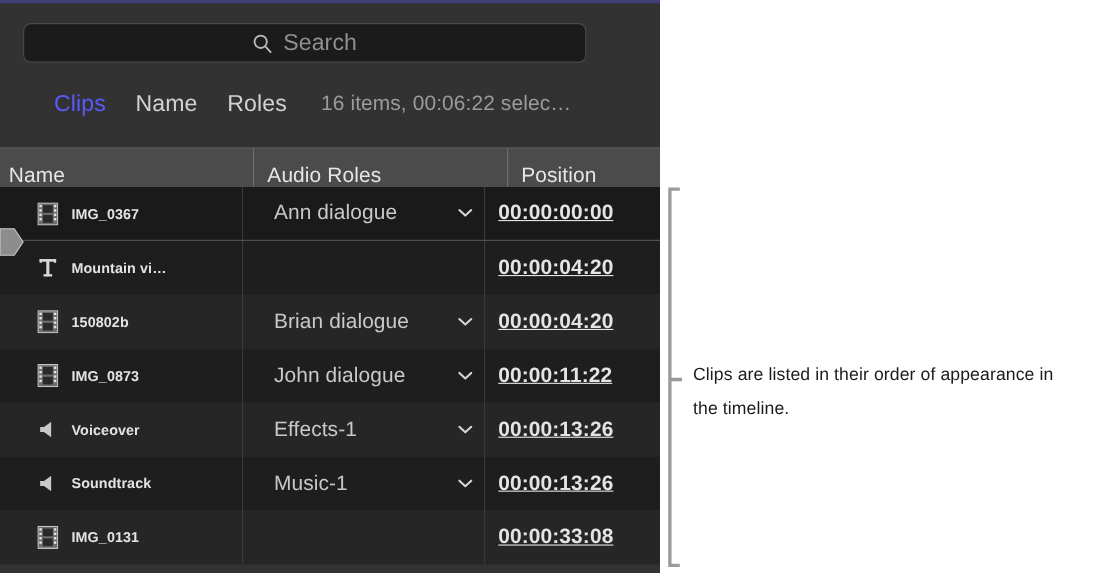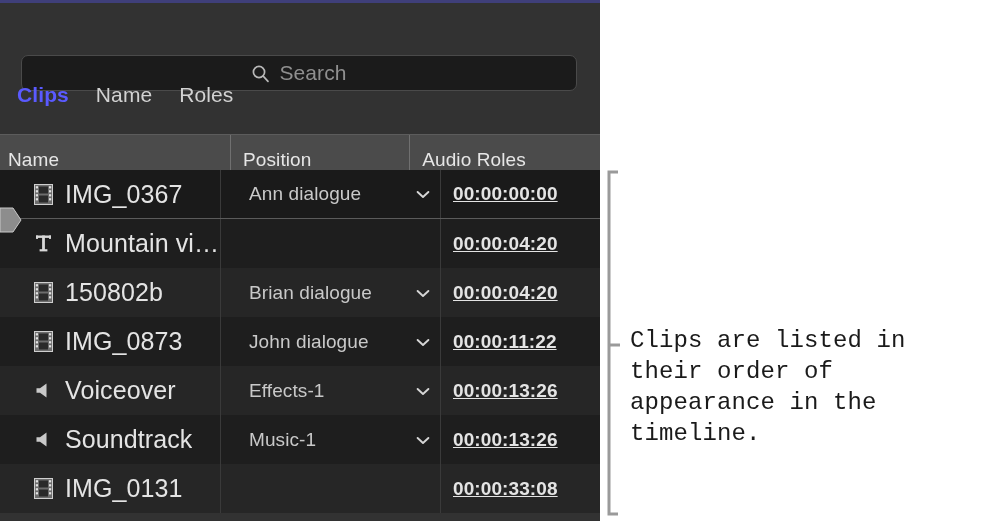--- a/index.html
+++ b/index.html
@@ -30,29 +30,28 @@
     position: absolute;
     left: 0; top: 0;
     width: 600px; height: 3px;
     background: #3f3f7a;
   }
 
   
   #search-wrap {
     position: absolute;
     left: 21px; top: 21px;
-    width: 556px; height: 36px;
+    width: 512px; height: 36px;
     box-sizing: border-box;
     background: #1b1b1b;
     border: 1px solid #4a4a4a;
     border-radius: 7px;
     display: flex;
     align-items: center;
     justify-content: center;
-    margin-top: 34px;
   }
   #search-inner {
     display: flex;
     align-items: center;
     gap: 9px;
     pointer-events: none;
   }
   .search-icon-svg { display: block; }
   #search-placeholder {
     color: #8f8f8f;
@@ -68,21 +67,21 @@
     display: flex;
     align-items: center;
   }
   .tab {
     font-size: 21px;
     color: #d2d2d2;
     margin-right: 27px;
     white-space: nowrap;
     letter-spacing: .1px;
   }
-  .tab:first-child { margin-left: 17px; font-weight: bold; }
+  .tab:first-child { margin-left: 49px; }
   .tab.active { color: #5a5aff; }
   #status-text {
     font-size: 19px;
     color: #9b9b9b;
     white-space: nowrap;
     margin-left: 4px;
     letter-spacing: .1px;
   }
 
   
@@ -151,22 +150,22 @@
   }
   .clip-icon {
     width: 20px;
     height: 22px;
     flex: 0 0 20px;
     display: flex;
     align-items: center;
     justify-content: center;
   }
   .name-text {
-    font-size: 25px;
-    font-weight: normal;
+    font-size: 13px;
+    font-weight: bold;
     color: #e4e4e4;
     white-space: nowrap;
     overflow: hidden;
     letter-spacing: .1px;
   }
   .role-text {
     font-size: 19px;
     color: #c9c9c9;
     white-space: nowrap;
     letter-spacing: .1px;
@@ -197,25 +196,24 @@
     left: 604px;
     top: 170px;
     width: 16px;
     height: 346px;
   }
   #callout-text {
     position: absolute;
     left: 630px;
     top: 325px;
     width: 330px;
-    font-size: 24px;
+    font-size: 16px;
     line-height: 31px;
     color: #1a1a1a;
     letter-spacing: .1px;
-    font-family: Liberation Mono, monospace;
   }
 </style>
 </head>
 <body>
 
 <div id="panel">
 
   <div id="top-accent"></div>
 
   <div id="search-wrap">
@@ -227,26 +225,27 @@
         </svg>
       </span>
       <span id="search-placeholder">Search</span>
     </div>
   </div>
 
   <div id="tabs-row">
     <div class="tab active">Clips</div>
     <div class="tab">Name</div>
     <div class="tab">Roles</div>
+    <div id="status-text">16 items, 00:06:22 selec…</div>
   </div>
 
   <div id="col-header">
     <div class="col-head c-name">Name</div>
+    <div class="col-head c-roles">Audio Roles</div>
     <div class="col-head c-position">Position</div>
-    <div class="col-head c-roles">Audio Roles</div>
   </div>
 
   <div id="rows">
       <div class="row selected">
         <div class="cell c-name">
           <span class="clip-icon">
             <svg width="19" height="21" viewBox="0 0 19 21">
               <rect x="0.5" y="0.5" width="18" height="20" fill="#6d6d6d" stroke="#cfcfcf" stroke-width="1"></rect>
               <rect x="5" y="2.5" width="9" height="7" fill="#2a2a2a"></rect>
               <rect x="5" y="11.5" width="9" height="7" fill="#2a2a2a"></rect>

